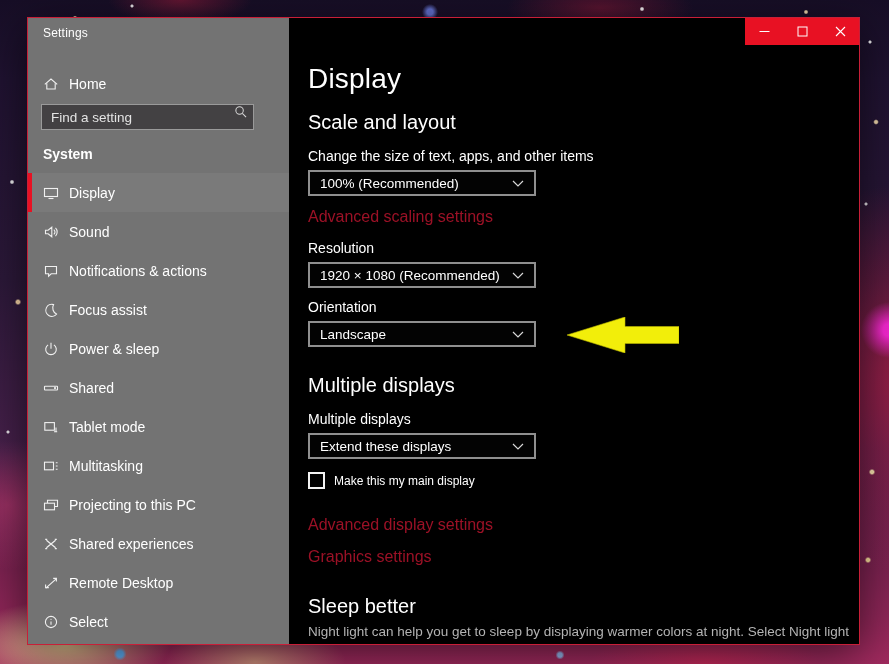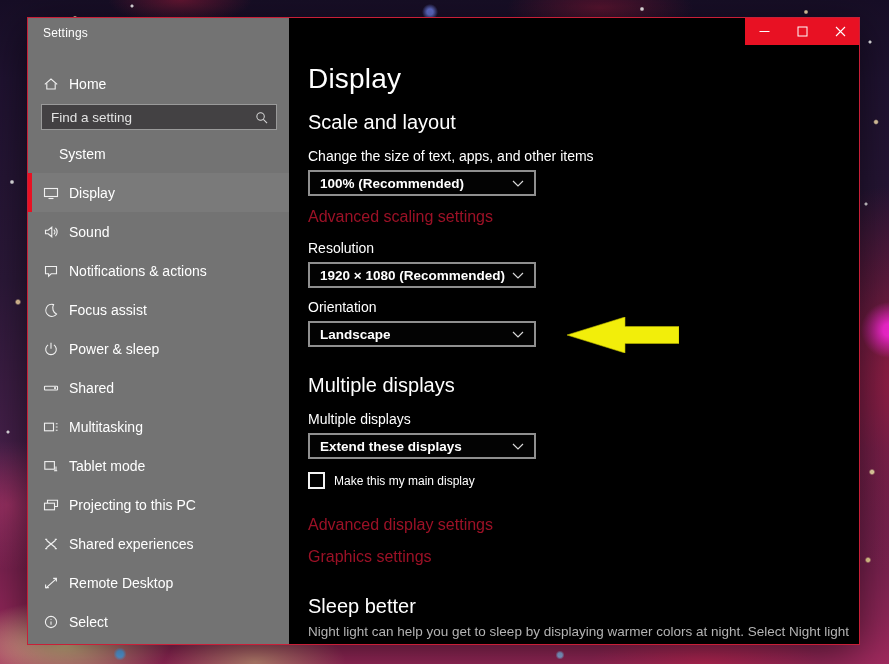--- a/index.html
+++ b/index.html
@@ -58,31 +58,31 @@
       radial-gradient(270px 230px at 72% 76%, rgba(95,52,112,.30), transparent 70%),
       linear-gradient(168deg,#201216 0%,#2a171c 30%,#38202a 56%,#32203
 2 78%,#281a28 100%);
     background-color:#737373;
   }
   .titlebar-label{position:absolute;left:15px;top:8px;font-size:12px;color:#fff;letter-spacing:.2px;}
   .side-home{position:absolute;left:0;top:44px;width:100%;height:30px;display:flex;align-items:flex-end;padding-left:15px;cursor:default;}
   .side-home .nav-ic{margin-right:10px;}
   .side-home .lbl{font-size:14px;}
   .search-box{
-    position:absolute;left:13px;top:86px;width:236px;height:26px;
+    position:absolute;left:13px;top:86px;width:213px;height:26px;
     border:1px solid #9a9a9a;background:rgba(8,4,8,.45);
-    display:flex;align-items:center;
+    display:flex;align-items:flex-start;
   }
   .search-box input{
     flex:1;height:100%;background:transparent;border:none;outline:none;
     color:#fff;font-size:13.5px;padding:0 6px 0 9px;font-family:inherit;
   }
   .search-box input::placeholder{color:#e4e4e4;opacity:1;}
   .search-glyph{flex:none;margin-right:8px;display:flex;align-items:center;}
-  .system-header{position:absolute;left:31px;top:128px;font-size:14px;font-weight:normal;color:#fff;}
+  .system-header{position:absolute;left:15px;top:128px;font-size:14px;font-weight:bold;color:#fff;}
   .nav{position:absolute;left:0;top:155px;width:100%;}
   .nav-item{
     position:relative;height:39px;display:flex;align-items:center;
     padding-left:15px;cursor:default;
   }
   .nav-item.selected{background:rgba(255,255,255,.05);}
   .nav-item .accent-bar{
     position:absolute;left:0;top:0;width:4px;height:100%;
     background:var(--accent-red);
   }
@@ -96,21 +96,21 @@
     padding:46px 0 0 19px;overflow:hidden;
   }
   .page-title{font-size:28px;font-weight:400;line-height:30px;letter-spacing:.2px;}
   h2.sec{font-size:20px;font-weight:400;line-height:22px;}
   .sec-scale{margin-top:17px;}
   .field-label{font-size:14px;line-height:17px;color:#fff;}
   .lab-size{margin-top:15px;}
   .dropdown{
     margin-top:5px;width:228px;height:26px;border:2px solid #8f8f8f;
     background:#030303;display:flex;align-items:center;justify-content:space-between;
-    padding:0 10px;cursor:default;font-weight:bold;
+    padding:0 10px;cursor:default;
   }
   .dropdown .dval{font-size:13.5px;color:#fff;white-space:nowrap;}
   .link{display:block;font-size:16px;line-height:17px;color:var(--link-red);text-decoration:none;cursor:pointer;width:max-content;}
   .link-advscale{margin-top:12px;}
   .lab-res{margin-top:15px;}
   .lab-ori{margin-top:11px;}
   .sec-multi{margin-top:27px;}
   .lab-multi{margin-top:15px;}
   .check-row{margin-top:12px;display:flex;align-items:center;height:19px;}
   .checkbox{width:17px;height:17px;border:2px solid #f2f2f2;background:transparent;flex:none;cursor:pointer;}
@@ -220,35 +220,35 @@
               <rect x="1.5" y="6.2" width="13" height="3.8" rx="0.5"></rect>
                 <circle cx="12" cy="8.1" r="0.5" fill="#f0f0f0"></circle>
             </svg>
           </span>
           <span class="lbl">Shared</span>
         </div>
 
         <div class="nav-item">
           <span class="nav-ic">
             <svg width="16" height="16" viewBox="0 0 16 16" fill="none" stroke="#f0f0f0" stroke-width="1.1">
+              <rect x="1.8" y="3.6" width="9.6" height="7.6"></rect>
+                <path d="M13 8.6v4.2M11 12.8h3.2"></path>
+            </svg>
+          </span>
+          <span class="lbl">Tablet mode</span>
+        </div>
+
+        <div class="nav-item">
+          <span class="nav-ic">
+            <svg width="16" height="16" viewBox="0 0 16 16" fill="none" stroke="#f0f0f0" stroke-width="1.1">
               <rect x="1.5" y="4.2" width="9" height="7.6"></rect>
                 <path d="M12.8 4.8h1.8M12.8 8h1.8M12.8 11.2h1.8"></path>
             </svg>
           </span>
           <span class="lbl">Multitasking</span>
-        </div>
-
-        <div class="nav-item">
-          <span class="nav-ic">
-            <svg width="16" height="16" viewBox="0 0 16 16" fill="none" stroke="#f0f0f0" stroke-width="1.1">
-              <rect x="1.8" y="3.6" width="9.6" height="7.6"></rect>
-                <path d="M13 8.6v4.2M11 12.8h3.2"></path>
-            </svg>
-          </span>
-          <span class="lbl">Tablet mode</span>
         </div>
 
         <div class="nav-item">
           <span class="nav-ic">
             <svg width="16" height="16" viewBox="0 0 16 16" fill="none" stroke="#f0f0f0" stroke-width="1.1">
               <path d="M4.5 6V3.2h10v6.3h-2.7"></path>
                 <rect x="1.5" y="6.2" width="10" height="6.6"></rect>
             </svg>
           </span>
           <span class="lbl">Projecting to this PC</span>

